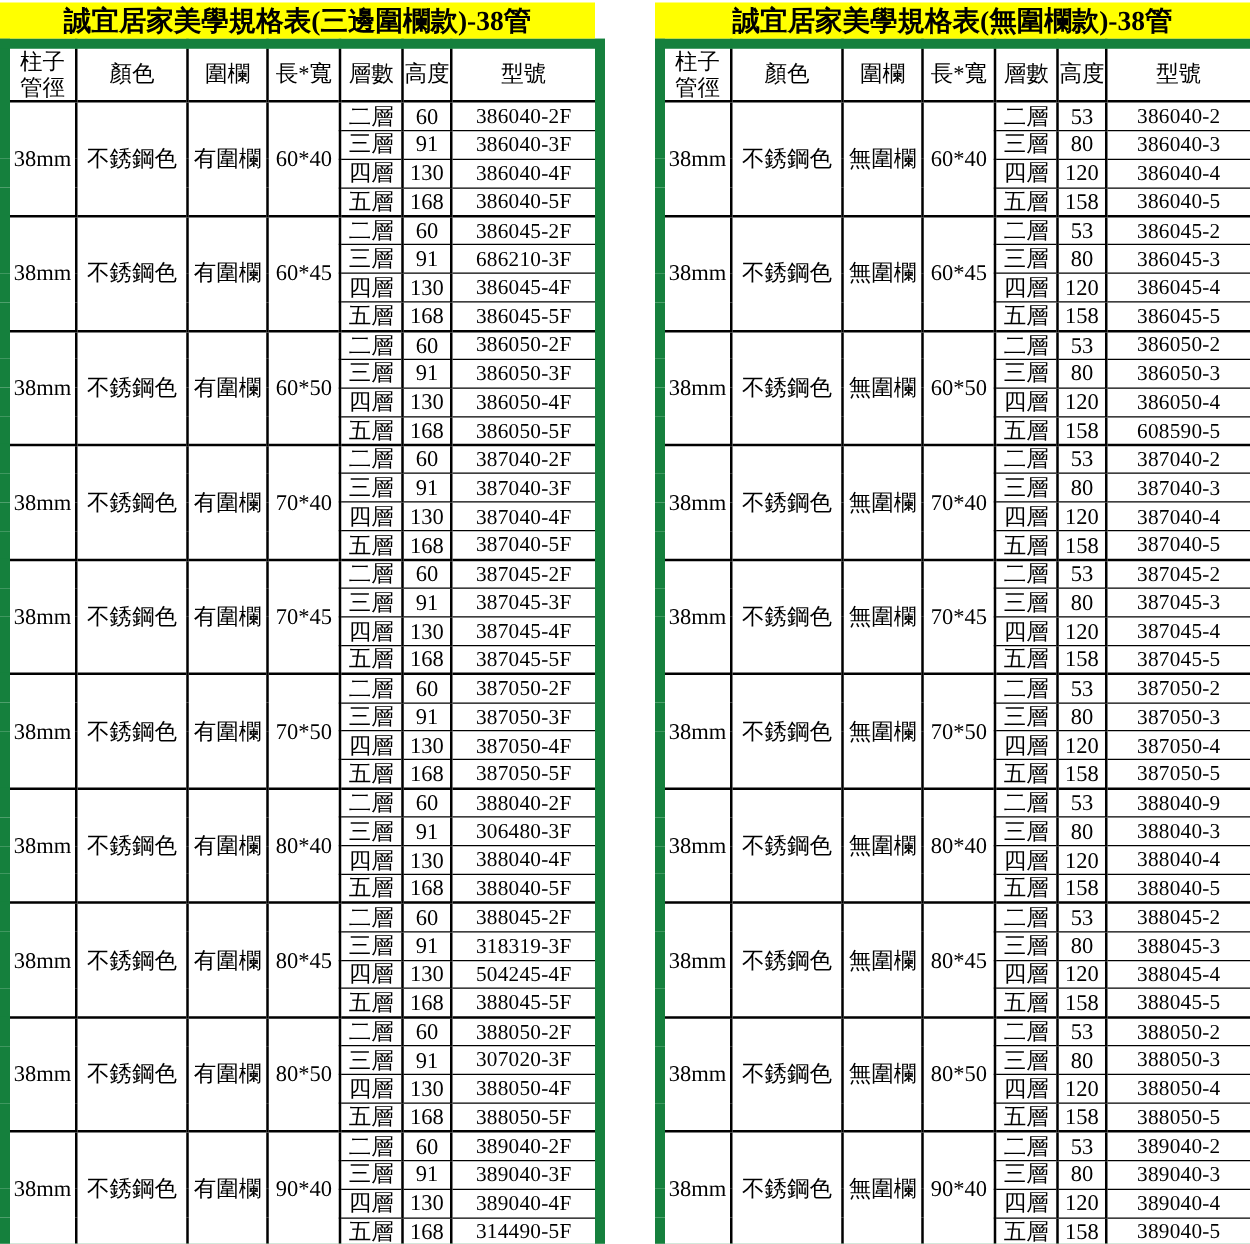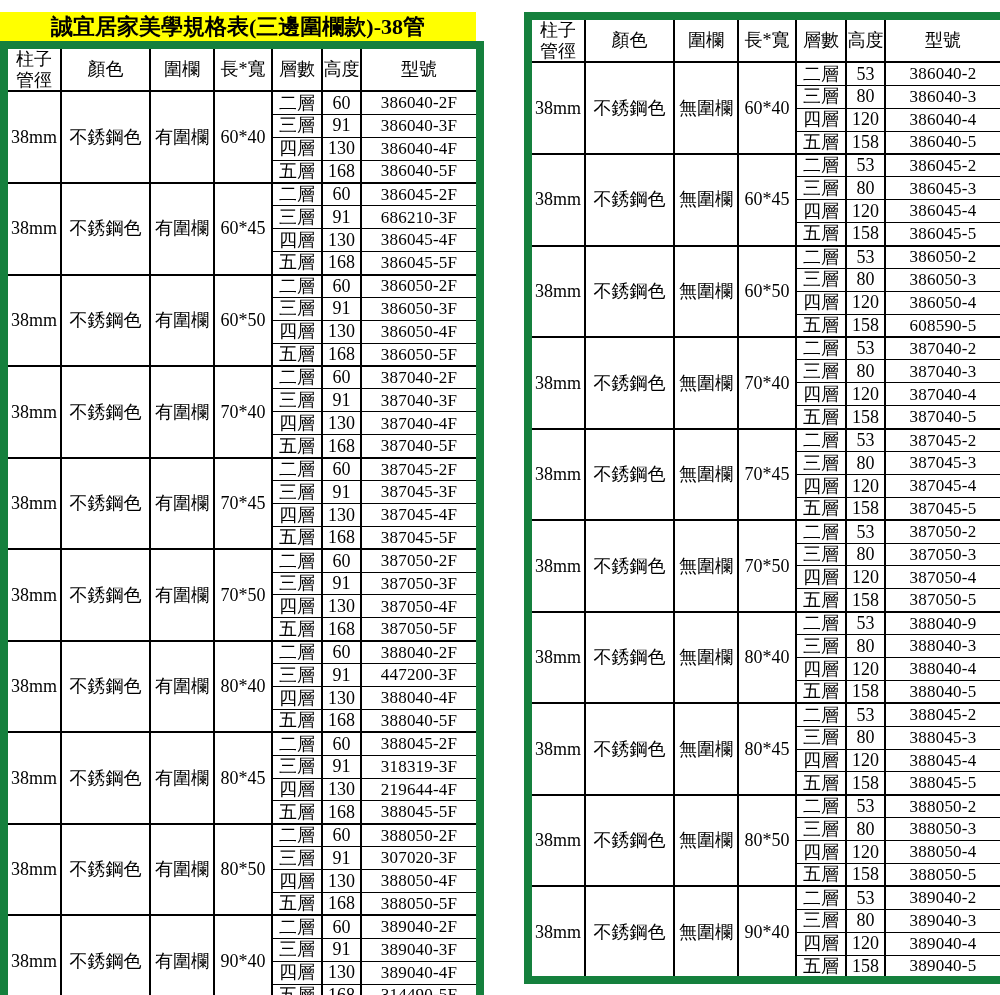--- a/index.html
+++ b/index.html
@@ -5,21 +5,21 @@
   * { margin: 0; padding: 0; box-sizing: border-box; }
   html, body { background: #ffffff; }
   body {
     width: 1000px; height: 995px;
     font-family: "Liberation Serif", "DejaVu Serif", serif;
     color: #000;
   }
   .page {
     width: 1000px; height: 995px;
     display: flex; gap: 48px;
-    padding-top: 12px;
+    padding-top: 2px;
   }
   .spec-table { width: 476px; }
   .table-title {
     height: 29px; width: 100%;
     background: #ffff00;
     display: flex; align-items: center; justify-content: center;
     font-size: 22px; font-weight: 600;
     white-space: nowrap; overflow: hidden;
   }
   table {
@@ -228,21 +228,21 @@
             <td rowspan="4" class="group-cell" data-name="color-cell">不銹鋼色</td>
             <td rowspan="4" class="group-cell" data-name="fence-cell">有圍欄</td>
             <td rowspan="4" class="group-cell" data-name="size-cell">80*40</td>
             <td data-name="layers-cell">二層</td>
             <td data-name="height-cell">60</td>
             <td data-name="model-cell">388040-2F</td>
           </tr>
           <tr data-name="spec-row">
             <td data-name="layers-cell">三層</td>
             <td data-name="height-cell">91</td>
-            <td data-name="model-cell">447200-3F</td>
+            <td data-name="model-cell">306480-3F</td>
           </tr>
           <tr data-name="spec-row">
             <td data-name="layers-cell">四層</td>
             <td data-name="height-cell">130</td>
             <td data-name="model-cell">388040-4F</td>
           </tr>
           <tr data-name="spec-row">
             <td data-name="layers-cell">五層</td>
             <td data-name="height-cell">168</td>
             <td data-name="model-cell">388040-5F</td>
@@ -257,21 +257,21 @@
             <td data-name="model-cell">388045-2F</td>
           </tr>
           <tr data-name="spec-row">
             <td data-name="layers-cell">三層</td>
             <td data-name="height-cell">91</td>
             <td data-name="model-cell">318319-3F</td>
           </tr>
           <tr data-name="spec-row">
             <td data-name="layers-cell">四層</td>
             <td data-name="height-cell">130</td>
-            <td data-name="model-cell">219644-4F</td>
+            <td data-name="model-cell">504245-4F</td>
           </tr>
           <tr data-name="spec-row">
             <td data-name="layers-cell">五層</td>
             <td data-name="height-cell">168</td>
             <td data-name="model-cell">388045-5F</td>
           </tr>
           <tr data-name="spec-row" class="group-start">
             <td rowspan="4" class="group-cell" data-name="diameter-cell">38mm</td>
             <td rowspan="4" class="group-cell" data-name="color-cell">不銹鋼色</td>
             <td rowspan="4" class="group-cell" data-name="fence-cell">有圍欄</td>
@@ -317,20 +317,21 @@
           <tr data-name="spec-row">
             <td data-name="layers-cell">五層</td>
             <td data-name="height-cell">168</td>
             <td data-name="model-cell">314490-5F</td>
           </tr>
         </tbody>
     </table>
   </section>
 
   <section class="spec-table" data-name="unfenced-spec-table">
+    <div class="table-title" data-name="unfenced-table-title">誠宜居家美學規格表(無圍欄款)-38管</div>
     <table data-name="unfenced-table">
       <colgroup>
         <col class="c-diam">
           <col class="c-color">
           <col class="c-fence">
           <col class="c-size">
         <col class="c-layer">
           <col class="c-hgt">
           <col class="c-model">
       </colgroup>

